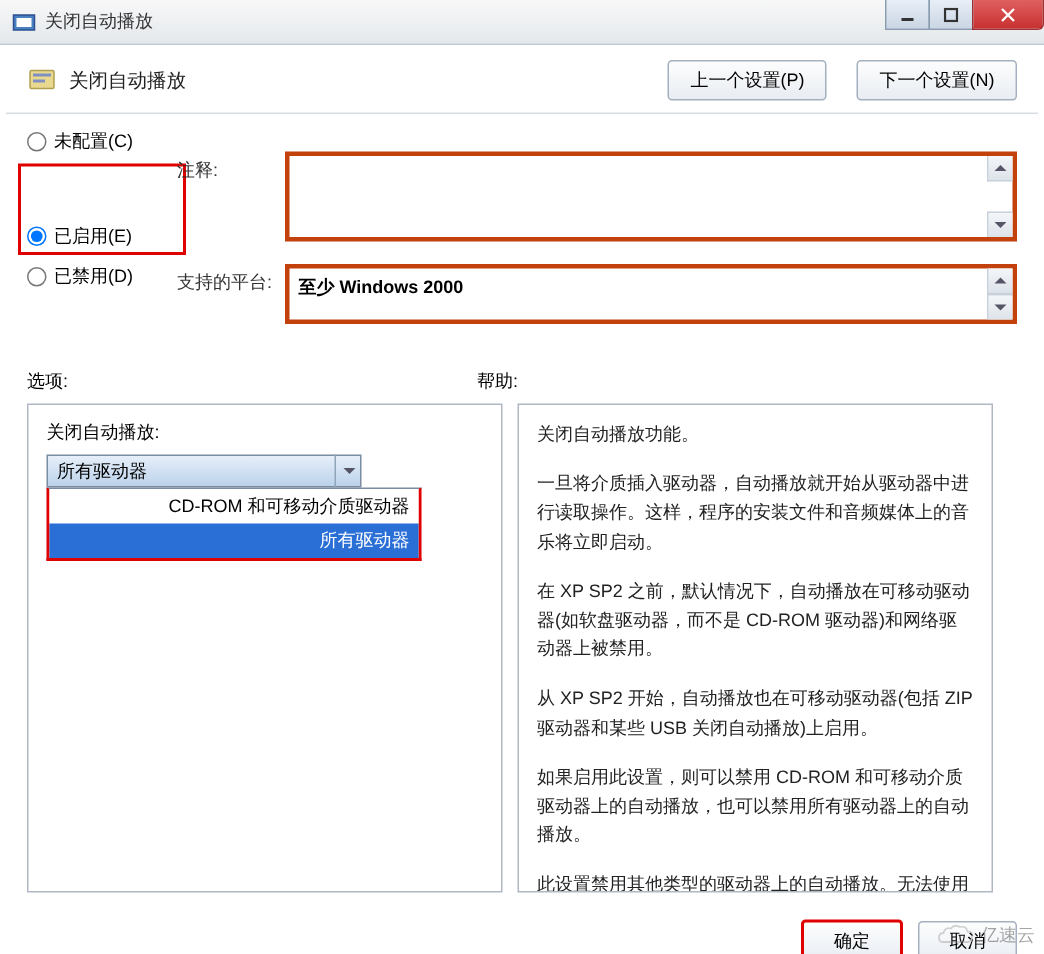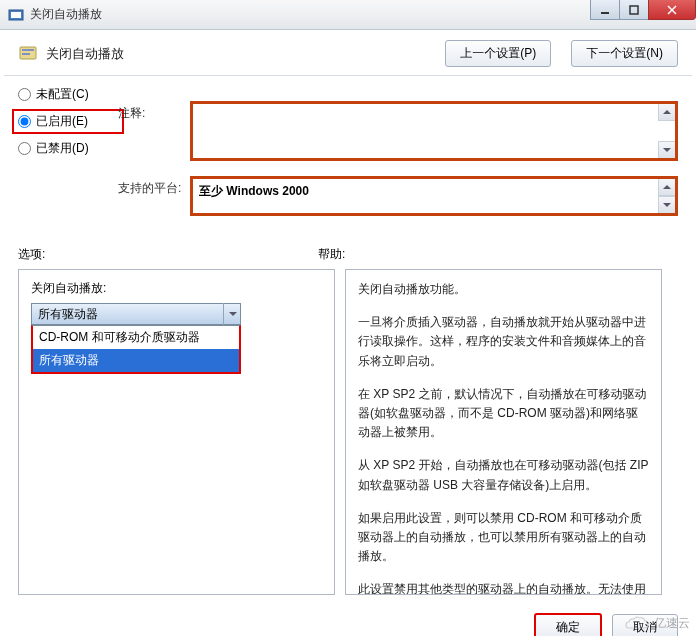--- a/index.html
+++ b/index.html
@@ -19,39 +19,39 @@
 .nav-btns { display: flex; gap: 20px; }
 .nav-btn { padding: 4px 14px; border: 1px solid #a4b0c0; border-radius: 3px; background: linear-gradient(to bottom, #fdfdfd, #e8edf3); cursor: pointer; }
 
 hr.sep { border: none; border-top: 1px solid #d8dde4; margin: 0 4px; }
 
 .config-row { display: flex; padding: 10px 18px 0 18px; }
 .config-left { width: 100px; flex-shrink: 0; }
 .config-left label { display: flex; margin-bottom: 10px; cursor: pointer; }
 .config-left input[type=radio] { margin-right: 5px; }
 .hl-red { border: 2px solid #e00000; padding: 2px 4px; margin: -4px -6px 6px -6px; }
-.hl-red label { margin-bottom: 0; }
+.hl-red label { margin-bottom: 0; margin-top: 36px; }
 .config-right { flex: 1; }
 .field-row { display: flex; margin-bottom: 6px; margin-top: 15px; }
 .field-label { width: 72px; padding-top: 4px; color: #333; }
 .field-box { flex: 1; border: 3px solid #c2410c; background: #fff; min-height: 60px; padding: 4px 6px; position: relative; font-weight: bold; }
 .scroll-up, .scroll-dn { position: absolute; right: 0; width: 17px; height: 17px; background: linear-gradient(to bottom, #f4f6f9, #dde3ea); border-left: 1px solid #c8d0da; display: flex; align-items: center; justify-content: center; }
 .scroll-up { top: 0; border-bottom: 1px solid #c8d0da; }
 .scroll-dn { bottom: 0; border-top: 1px solid #c8d0da; }
 
 .mid-labels { display: flex; padding: 24px 18px 6px 18px; }
 .mid-labels .lbl { width: 300px; }
 
 .lower { display: flex; padding: 0 34px 10px 18px; gap: 10px; height: 336px; }
 .panel { flex: 1; border: 1px solid #b0b8c4; background: #fff; padding: 10px 12px; overflow: hidden; }
 .panel-left .sect-label { margin-bottom: 6px; display: block; }
 .combo { position: relative; width: 210px; }
 .combo-sel { height: 22px; border: 1px solid #7a8ca0; background: linear-gradient(to bottom, #e6effa, #bcd2ea); display: flex; align-items: center; padding: 0 6px; cursor: pointer; }
 .combo-arrow { position: absolute; right: 0; top: 0; width: 18px; height: 22px; display: flex; align-items: center; justify-content: center; border-left: 1px solid #90a4ba; }
-.combo-list { border: 2px solid #e00000; border-top: 1px solid #7a8ca0; width: 210px; }
+.combo-list { border: 2px solid #e00000; border-top: 1px solid #7a8ca0; width: 250px; text-align: right; }
 .combo-opt { padding: 3px 6px; background: #fff; cursor: pointer; }
 .combo-opt.sel { background: #2a6fd6; color: #fff; }
 
 .help-text p { margin-bottom: 14px; line-height: 1.6; color: #222; }
 
 .footer { display: flex; justify-content: flex-end; align-items: center; padding: 8px 18px; gap: 10px; }
 .btn { padding: 4px 20px; border: 1px solid #a4b0c0; border-radius: 3px; background: linear-gradient(to bottom, #fdfdfd, #e8edf3); cursor: pointer; }
 .btn.primary { border: 2px solid #e00000; }
 .watermark { position: absolute; right: 6px; bottom: 4px; opacity: 0.35; font-size: 13px; display: flex; align-items: center; gap: 4px; pointer-events: none; }
 .watermark svg { width: 26px; height: 16px; }
@@ -170,21 +170,21 @@
     </div>
     <div class="combo-list">
       <div class="combo-opt">CD-ROM 和可移动介质驱动器</div>
       <div class="combo-opt sel">所有驱动器</div>
     </div>
   </div>
   <div class="panel help-text">
     <p>关闭自动播放功能。</p>
     <p>一旦将介质插入驱动器，自动播放就开始从驱动器中进行读取操作。这样，程序的安装文件和音频媒体上的音乐将立即启动。</p>
     <p>在 XP SP2 之前，默认情况下，自动播放在可移动驱动器(如软盘驱动器，而不是 CD-ROM 驱动器)和网络驱动器上被禁用。</p>
-    <p>从 XP SP2 开始，自动播放也在可移动驱动器(包括 ZIP 如软盘驱动器 USB 大容量存储设备)上启用。</p>
+    <p>从 XP SP2 开始，自动播放也在可移动驱动器(包括 ZIP 驱动器和某些 USB 关闭自动播放)上启用。</p>
     <p>如果启用此设置，则可以禁用 CD-ROM 和可移动介质驱动器上的自动播放，也可以禁用所有驱动器上的自动播放。</p>
     <p>此设置禁用其他类型的驱动器上的自动播放。无法使用此设置在默认情况下已禁用的自动播放的驱动器上启用自动播放。</p>
 
   </div>
 </div>
 
 <div class="footer">
   <button class="btn primary">确定</button>
   <button class="btn">取消</button>
 </div>

